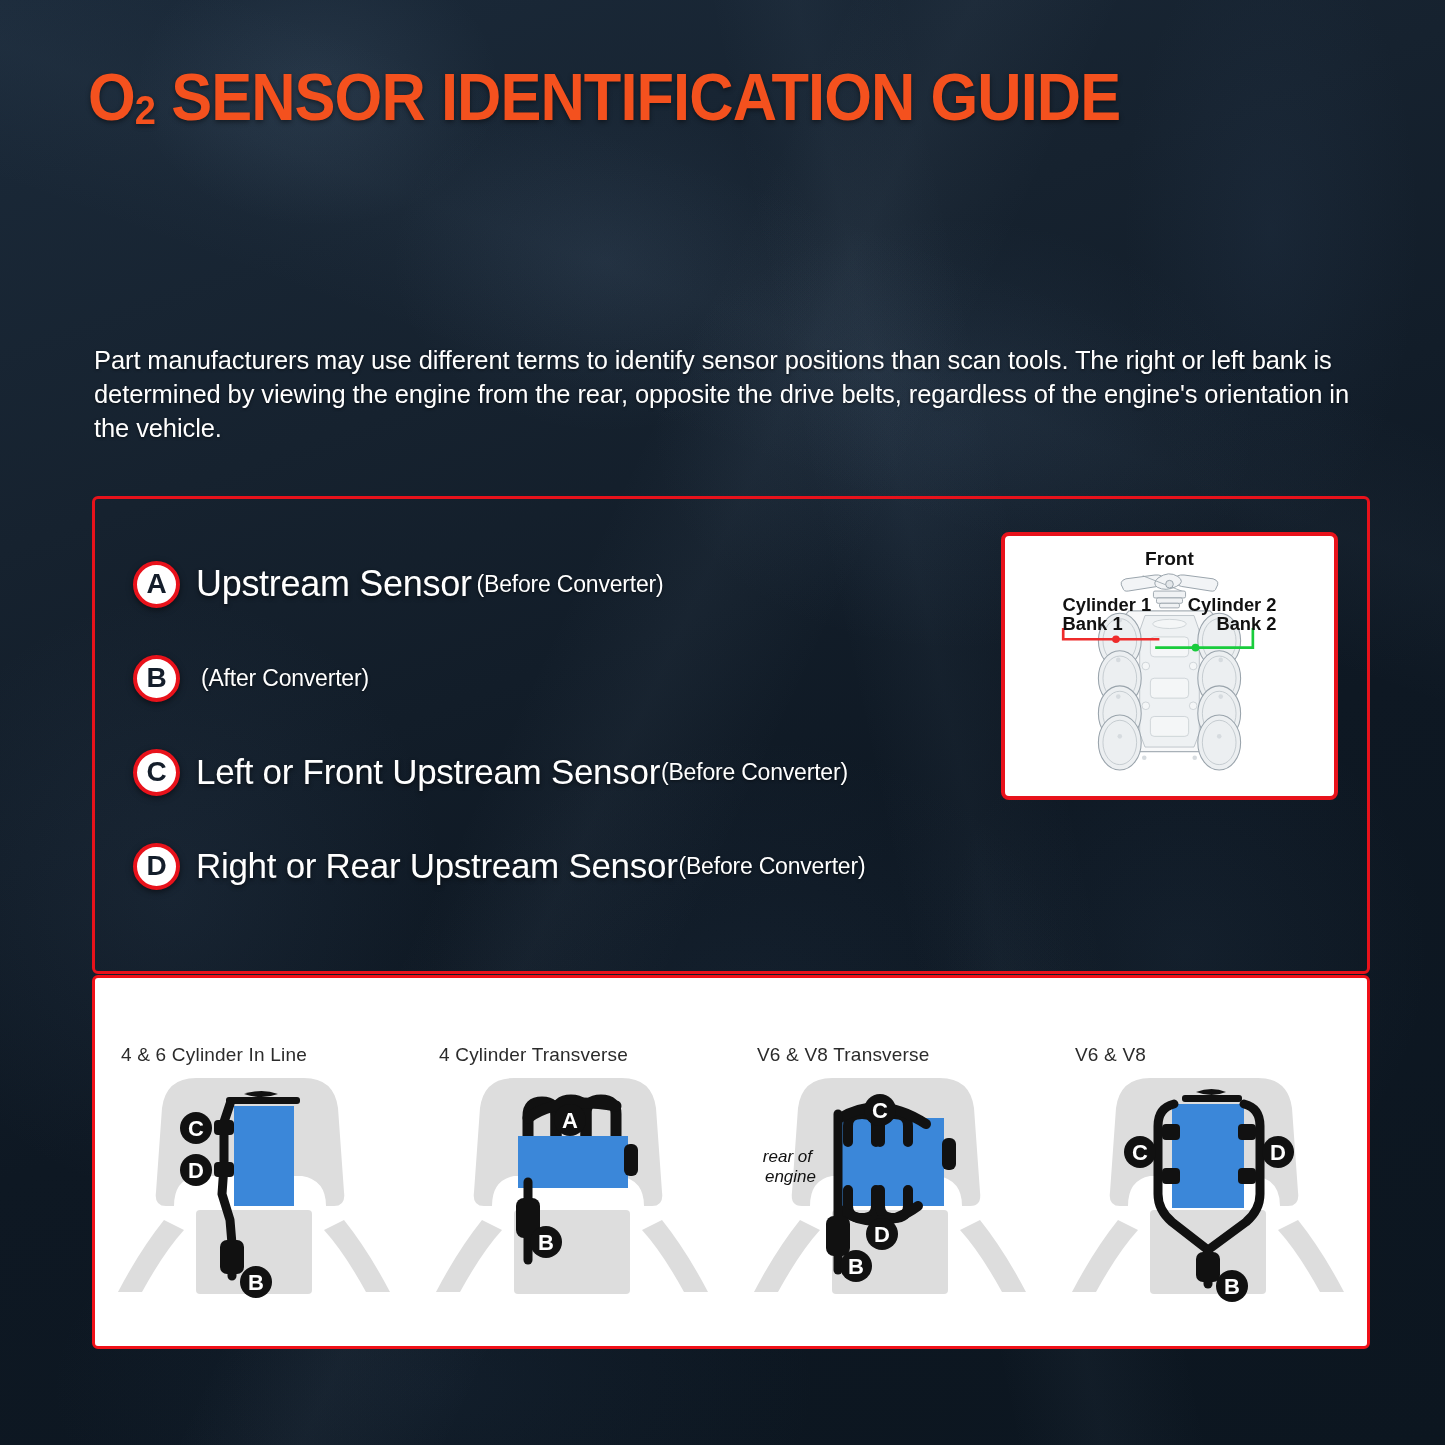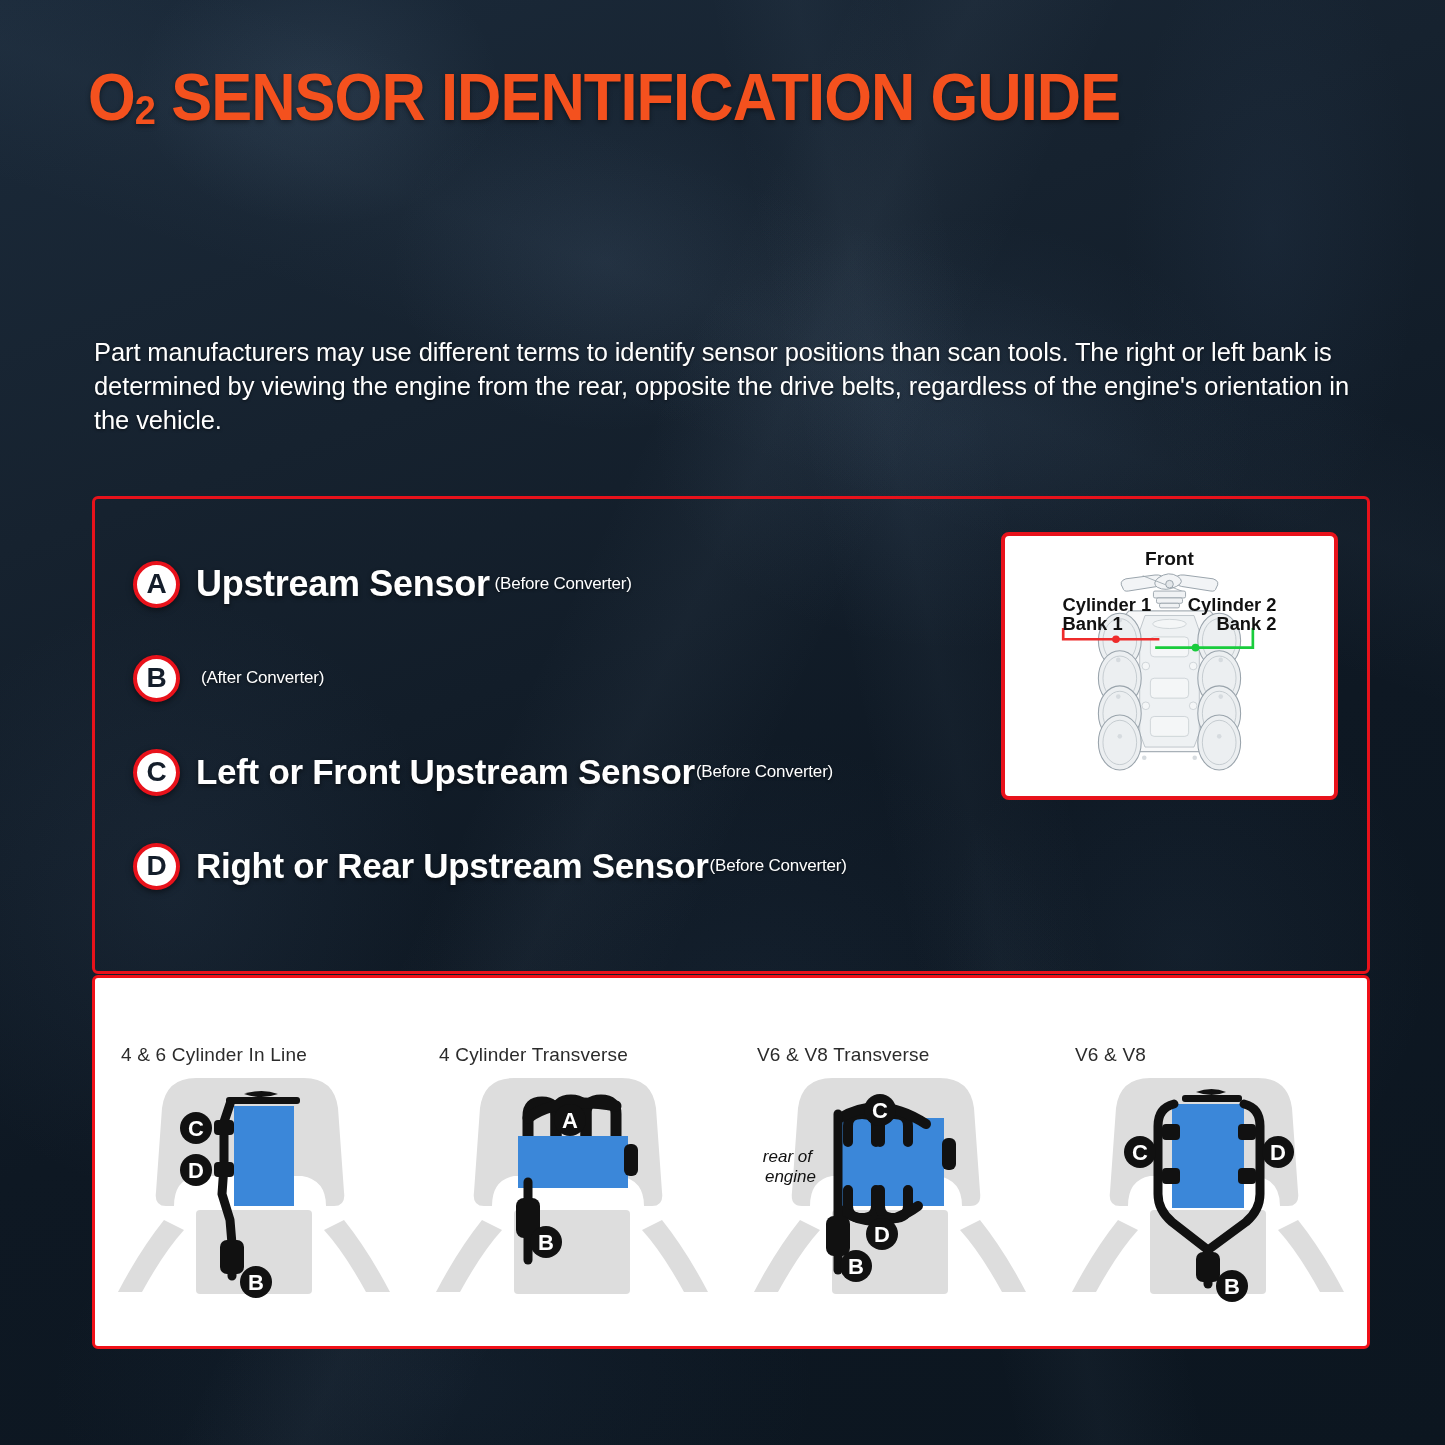--- a/index.html
+++ b/index.html
@@ -60,21 +60,21 @@
     position: absolute;
     left: 94px;
     width: 1270px;
     color: #ffffff;
     font-size: 25.5px;
     line-height: 1.33;
     letter-spacing: -0.1px;
     text-shadow: 0 1px 3px rgba(0,0,0,0.55);
   }
   #para-1 { top: 200px; }
-  #para-2 { top: 336px; }
+  #para-2 { top: 344px; }
 
   
   #legend-panel {
     position: absolute;
     left: 92px; top: 496px;
     width: 1278px; height: 478px;
     border: 3px solid #e8121b;
     border-radius: 6px;
   }
 
@@ -99,28 +99,28 @@
     font-weight: bold;
     display: flex;
     align-items: center;
     justify-content: center;
     box-shadow: 0 2px 6px rgba(0,0,0,0.5);
     margin-right: 16px;
   }
   .legend-main {
     color: #ffffff;
     font-size: 36px;
-    font-weight: bold;
+    font-weight: normal;
     letter-spacing: -0.3px;
     text-shadow: 0 2px 4px rgba(0,0,0,0.55);
     white-space: nowrap;
   }
   .legend-note {
     color: #ffffff;
-    font-size: 17px;
+    font-size: 23px;
     letter-spacing: -0.2px;
     margin-left: 5px;
     white-space: nowrap;
     text-shadow: 0 1px 3px rgba(0,0,0,0.55);
   }
   .legend-row.wide .legend-main { font-size: 35px; text-align: right; }
   .legend-row.wide .legend-note { margin-left: 1px; }
 
   
   #engine-inset {

